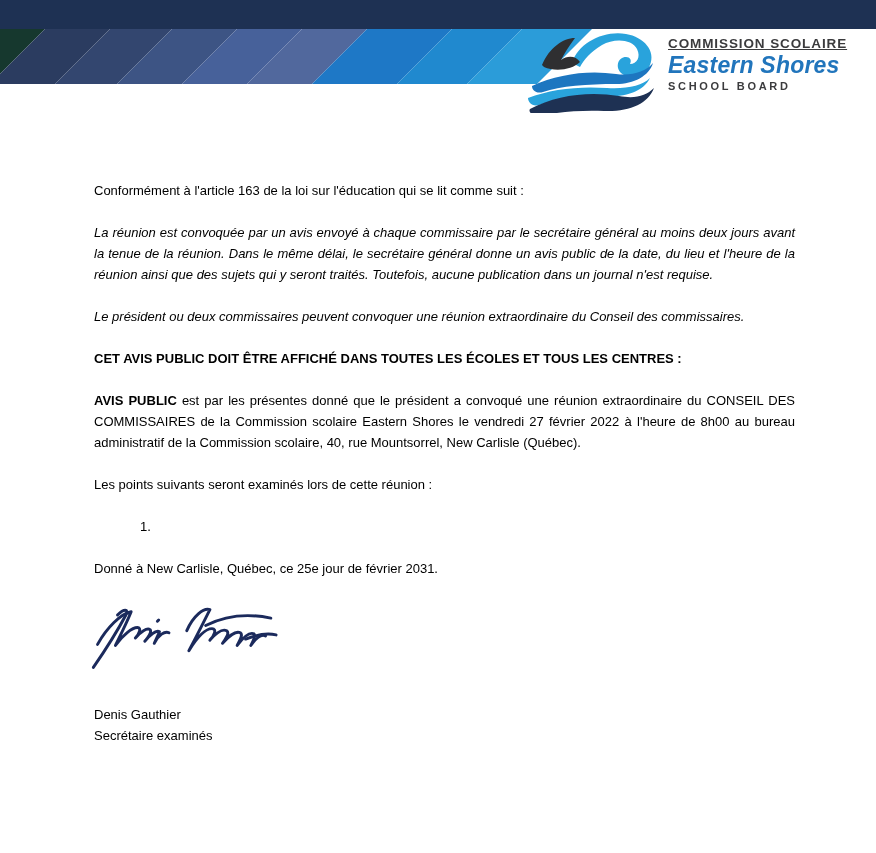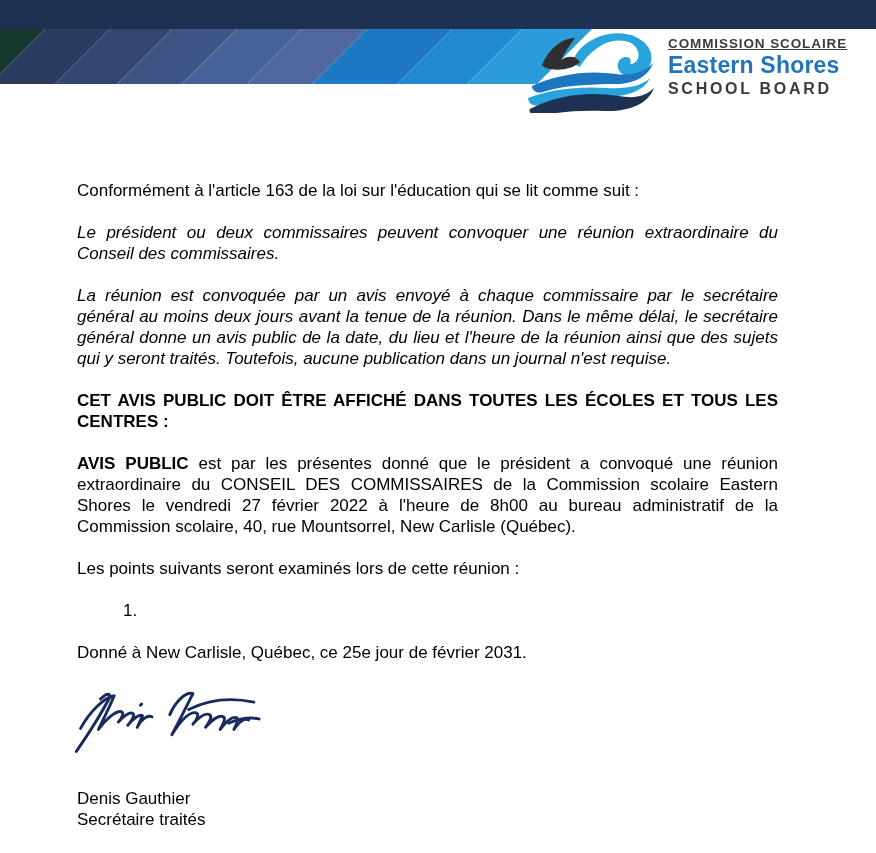--- a/index.html
+++ b/index.html
@@ -9,24 +9,24 @@
   }
   
   .top-bar{position:absolute;top:0;left:0;width:876px;height:29px;background:#1e3153;}
   .stripe-band{position:absolute;top:29px;left:0;width:876px;height:55px;overflow:hidden;background:#ffffff;}
   .stripe-row{position:absolute;top:0;left:0;height:55px;display:flex;
               transform:skewX(-45deg);transform-origin:top left;}
   .stripe{height:55px;flex:0 0 auto;}
   .logo-icon{position:absolute;left:526px;top:29px;width:132px;height:84px;}
   .logo-text{position:absolute;left:668px;top:37px;line-height:1;}
   .logo-line1{font-size:13.5px;font-weight:bold;letter-spacing:0.9px;white-space:nowrap;}
-  .logo-line2{font-size:23px;font-weight:bold;letter-spacing:0.2px;margin-top:3px;white-space:nowrap;}
-  .logo-line3{font-size:16px;font-weight:bold;letter-spacing:2.7px;margin-top:4px;white-space:nowrap;}
+  .logo-line2{font-size:23px;font-weight:bold;letter-spacing:0.2px;margin-top:3px;white-space:nowrap;font-style:italic;}
+  .logo-line3{font-size:11px;font-weight:bold;letter-spacing:2.7px;margin-top:4px;white-space:nowrap;}
   
-  .content{position:absolute;left:77px;top:180px;width:701px;font-size:17px;line-height:21px;}
+  .content{position:absolute;left:94px;top:180px;width:701px;font-size:13px;line-height:21px;}
   .content p{margin:0 0 21px 0;}
   .justify{text-align:justify;}
   .quote{font-style:italic;}
   .heading{font-weight:bold;}
   .bold{font-weight:bold;}
   .agenda-row{display:flex;margin:0 0 21px 46px;}
   .agenda-num{width:25px;flex:0 0 auto;}
   
   .sig-svg{display:block;margin:9px 0 0 -8px;}
   .sig-block{margin-top:30px;line-height:21px;}
@@ -72,23 +72,23 @@
 <div class="logo-text">
   <div class="logo-line1" style="color: rgb(59, 59, 61); text-decoration: underline;">COMMISSION SCOLAIRE</div>
   <div class="logo-line2" style="color: rgb(33, 117, 188);">Eastern Shores</div>
   <div class="logo-line3" style="color: rgb(59, 59, 61);">SCHOOL BOARD</div>
 </div>
 
 <div class="content">
 
   <p>Conformément à l'article 163 de la loi sur l'éducation qui se lit comme suit :</p>
 
+  <p class="quote justify">La réunion est convoquée par un avis envoyé à chaque commissaire par le secrétaire général au moins deux jours avant la tenue de la réunion.  Dans le même délai, le secrétaire général donne un avis public de la date, du lieu et l'heure de la réunion ainsi que des sujets qui y seront traités.  Toutefois, aucune publication dans un journal n'est requise.</p>
+
   <p class="quote justify">Le président ou deux commissaires peuvent convoquer une réunion extraordinaire du Conseil des commissaires.</p>
-
-  <p class="quote justify">La réunion est convoquée par un avis envoyé à chaque commissaire par le secrétaire général au moins deux jours avant la tenue de la réunion.  Dans le même délai, le secrétaire général donne un avis public de la date, du lieu et l'heure de la réunion ainsi que des sujets qui y seront traités.  Toutefois, aucune publication dans un journal n'est requise.</p>
 
   <p class="heading justify">CET AVIS PUBLIC DOIT ÊTRE AFFICHÉ DANS TOUTES LES ÉCOLES ET TOUS LES CENTRES :</p>
 
   <p class="justify"><span class="bold">AVIS PUBLIC</span><span> est par les présentes donné que le président a convoqué une réunion extraordinaire du CONSEIL DES COMMISSAIRES de la Commission scolaire Eastern Shores le vendredi 27 février 2022 à l'heure de 8h00 au bureau administratif de la Commission scolaire, 40, rue Mountsorrel, New Carlisle (Québec).</span></p>
 
   <p>Les points suivants seront examinés lors de cette réunion :</p>
 
   <div class="agenda-row">
     <span class="agenda-num">1.</span>
   </div>
@@ -106,16 +106,16 @@
                C125,27 122,34 118,38 C124,31 130,27 134,29 C137,31 133,37 130,41
                C136,34 143,29 147,31 C150,33 146,39 144,43 C150,35 156,30 160,32
                C162,34 159,39 157,43 C162,36 167,32 171,34"></path>
       <path d="M114,24 C130,16 152,12 176,17"></path>
       <path d="M152,37 C162,33 172,31 181,33"></path>
     </g>
   </svg>
 
   <div class="sig-block">
     <div>Denis Gauthier</div>
-    <div>Secrétaire traités</div>
+    <div>Secrétaire examinés</div>
   </div>
 
 </div>
 
 </body></html>

